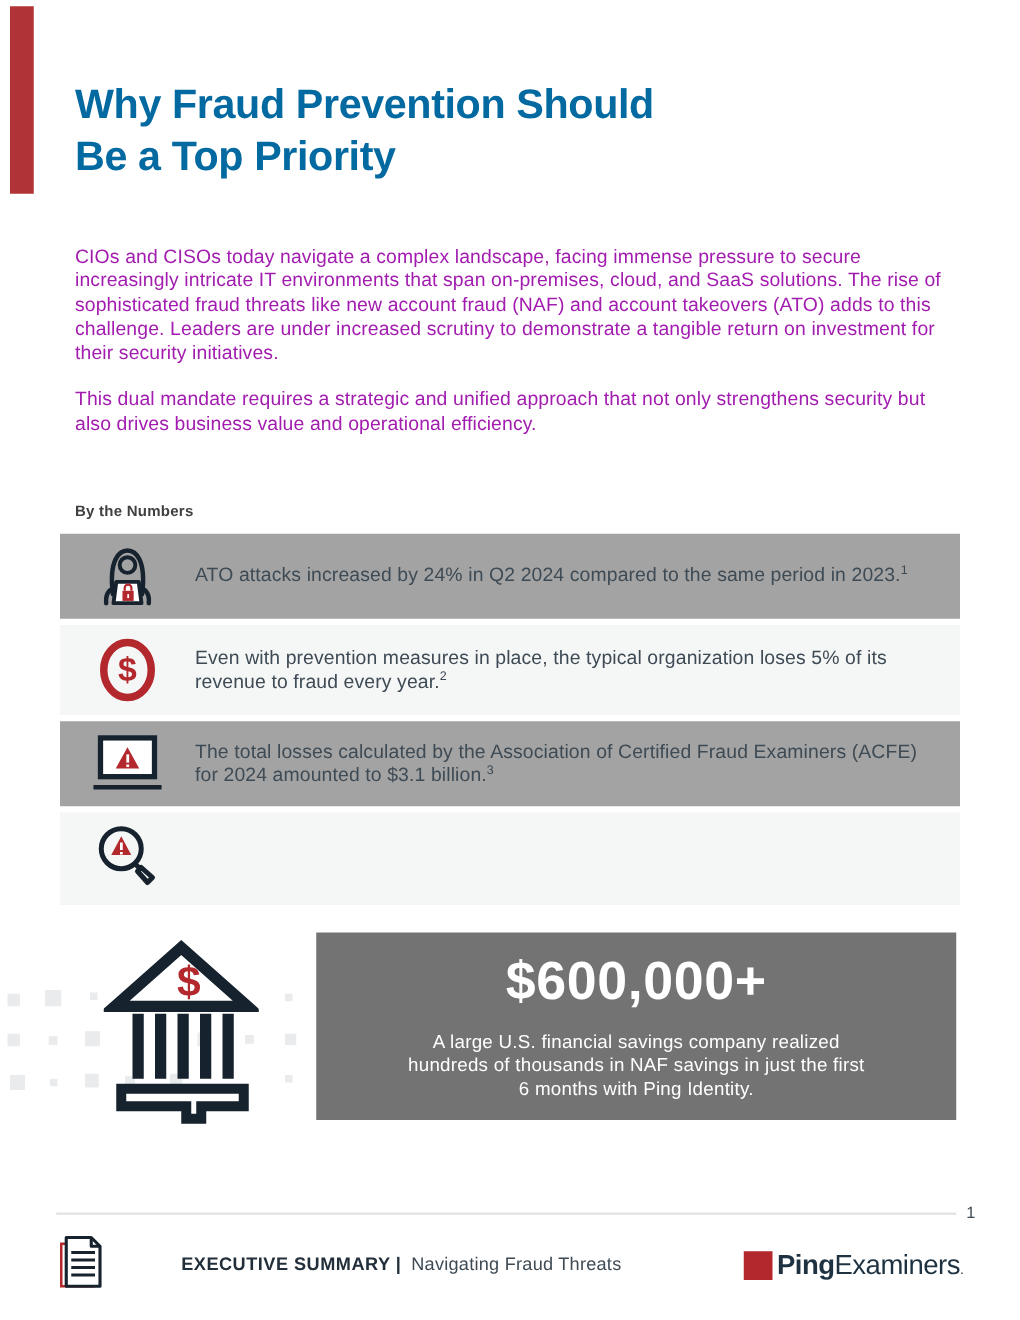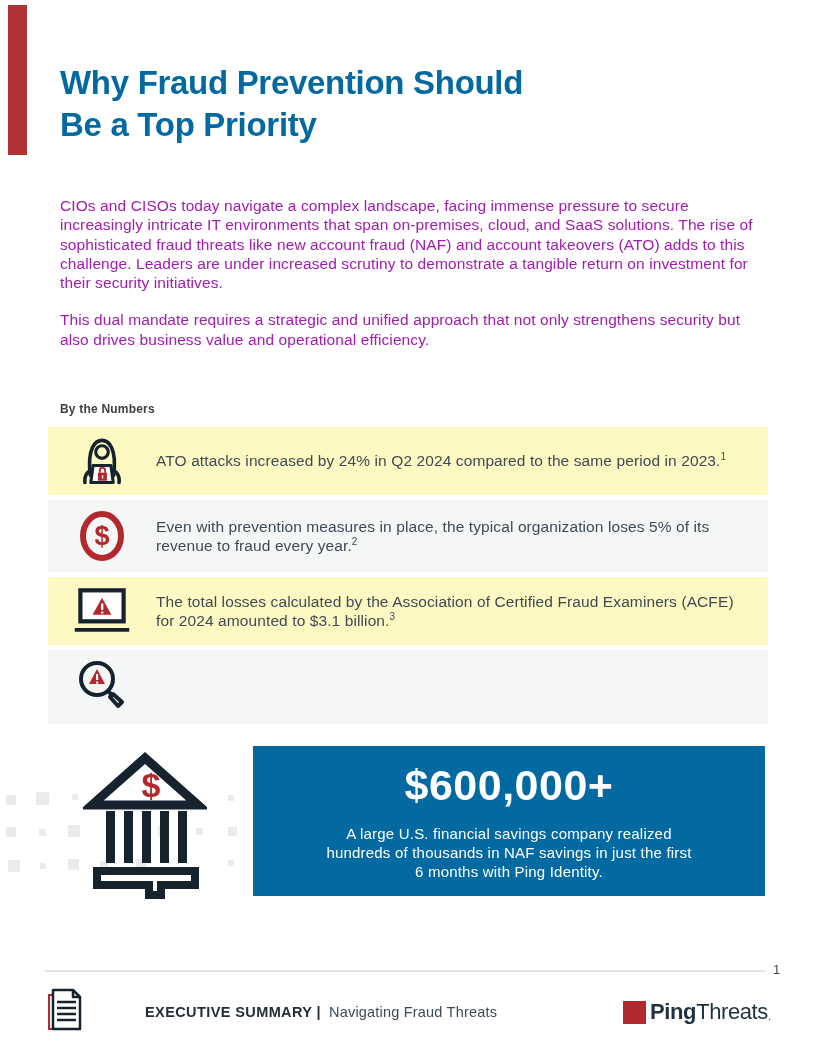--- a/index.html
+++ b/index.html
@@ -30,37 +30,37 @@
     position:absolute; left:60px; top:402px;
     font-size:12px; font-weight:700; color:#404040;
     letter-spacing:0.2px;
   }
   .stats { position:absolute; left:48px; top:427px; width:720px; }
   .stat-row {
     display:flex; align-items:center;
     min-height:61px; margin-bottom:5px;
     padding:8px 14px 8px 0;
   }
-  .stat-row.gray  { background:#fef9c3; }
+  .stat-row.gray  { background:#a3a3a3; }
   .stat-row.light { background:#F5F6F6; }
   .stat-icon-cell {
     flex:0 0 108px; display:flex; justify-content:center; align-items:center;
   }
   .stat-text {
     flex:1; font-size:15.5px; line-height:19.5px; color:#3E4B55;
     letter-spacing:0.1px;
   }
   .stat-text sup { font-size:10px; line-height:0; }
   .callout-zone { position:absolute; left:0; top:742px; width:816px; height:165px; }
   .deco-square { position:absolute; background:#E9EBEC; }
   .bank-wrap { position:absolute; left:83px; top:3px; }
   .callout-box {
     position:absolute; left:253px; top:4px;
     width:512px; height:150px;
-    background:#0369a1; color:#ffffff;
+    background:#737373; color:#ffffff;
     display:flex; flex-direction:column; align-items:center; justify-content:center;
     text-align:center;
   }
   .callout-amount {
     font-size:43px; font-weight:800; letter-spacing:0.5px;
     margin-bottom:14px;
   }
   .callout-caption { font-size:15px; line-height:19px; letter-spacing:0.2px; }
   .footer-rule {
     position:absolute; left:45px; top:970px;
@@ -219,16 +219,16 @@
         <line x1="12" y1="33" x2="31" y2="33"></line>
       </g>
     </svg>
   </div>
   <span class="footer-label-bold">EXECUTIVE SUMMARY |</span>
   <span class="footer-label">Navigating Fraud Threats</span>
   <div class="footer-spacer"></div>
   <div class="ping-logo">
     <div class="ping-logo-square"></div>
     <span class="ping-logo-word1">Ping</span>
-    <span class="ping-logo-word2">Threats</span>
+    <span class="ping-logo-word2">Examiners</span>
     <span class="ping-logo-mark">.</span>
   </div>
 </div>
 
 </body></html>

